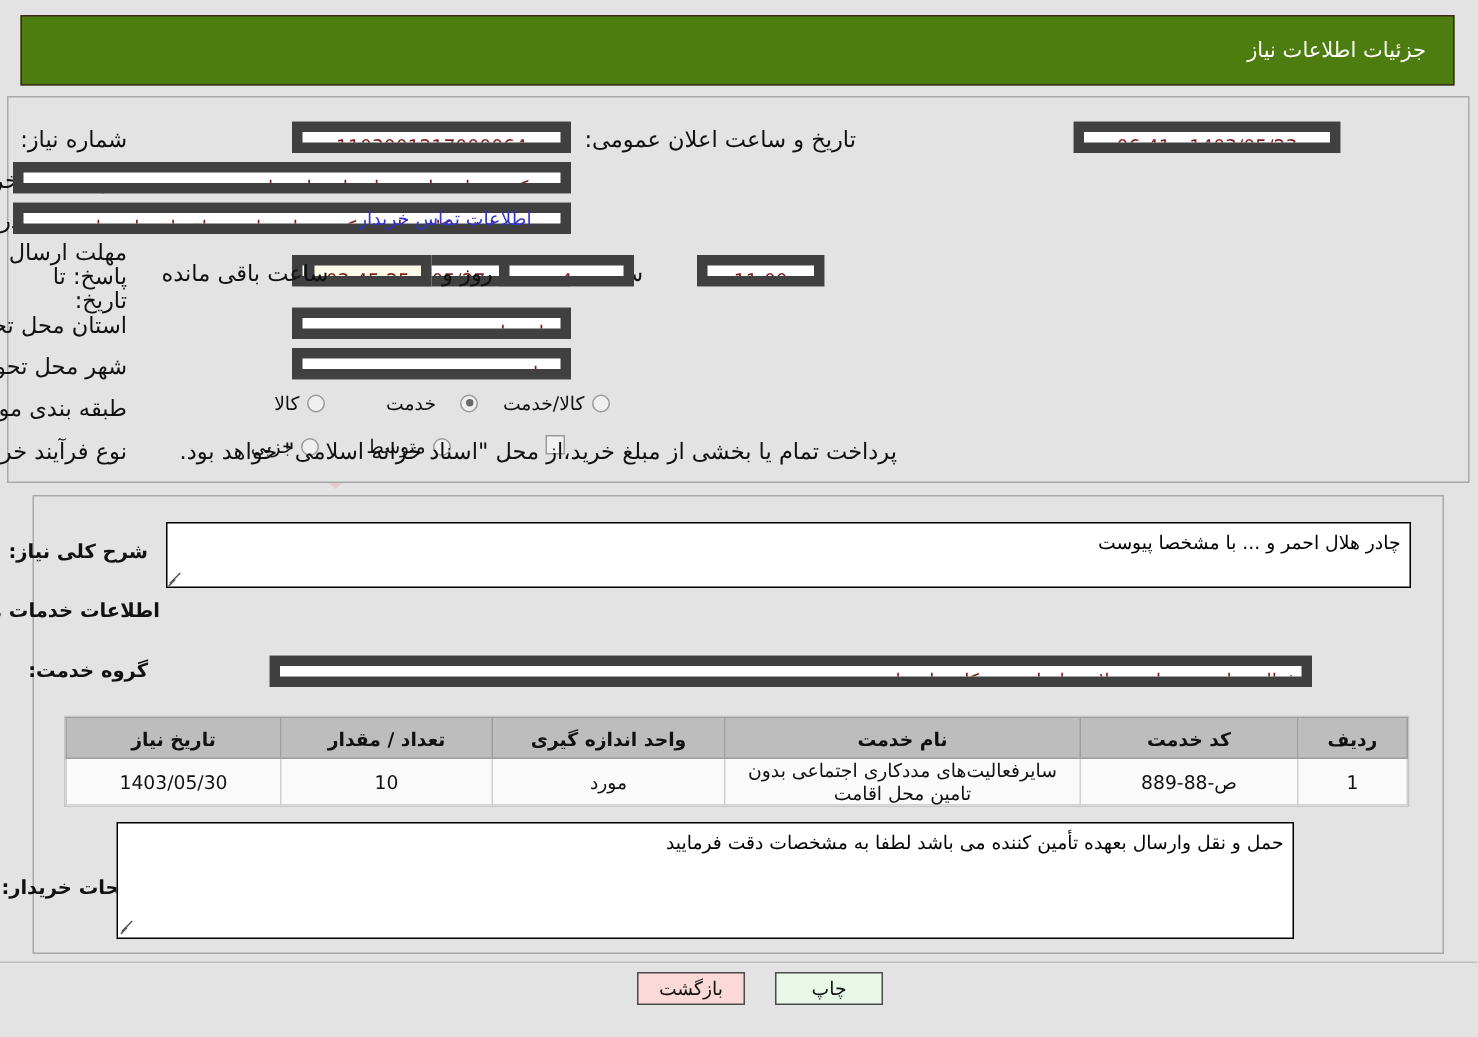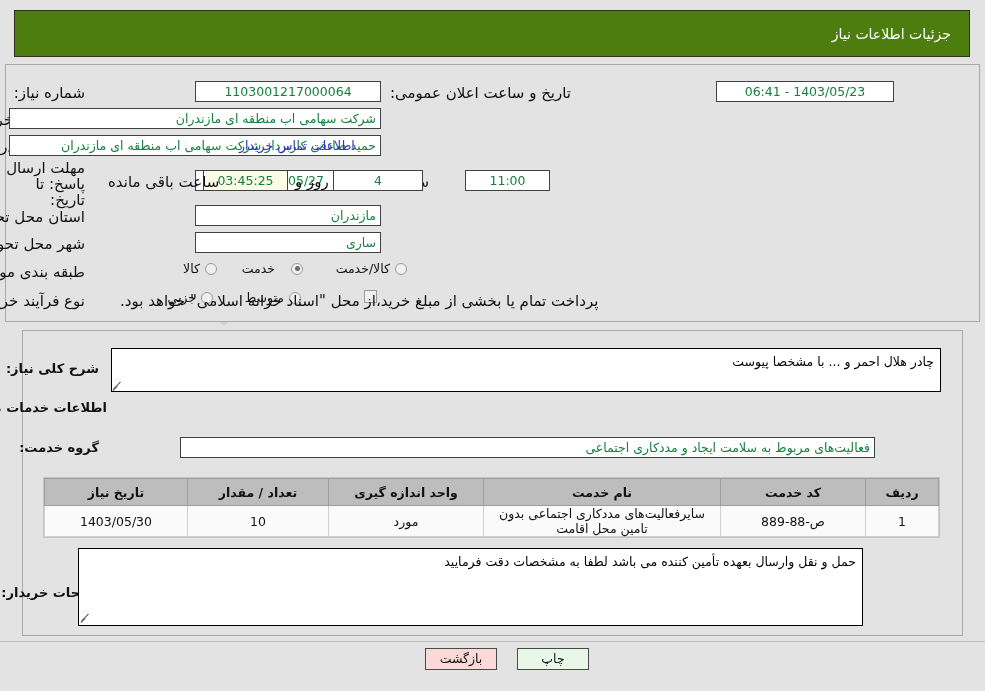--- a/index.html
+++ b/index.html
@@ -127,24 +127,24 @@
     font-size: 15px;
     color: #111;
     z-index: 12;
   }
   .lbl-bold { font-weight: bold; font-size: 13px; }
 
   .fld {
     position: absolute;
     box-sizing: border-box;
     background: #ffffff;
-    border: 1px solid #404040;
+    border: 7px solid #404040;
     font-family: "DejaVu Sans", "Liberation Sans", sans-serif;
     font-size: 12.5px;
-    color: #15803d;
+    color: #7f1d1d;
     padding: 0 4px;
     line-height: 19px;
     height: 21px;
     z-index: 12;
     overflow: hidden;
     white-space: nowrap;
   }
   .fld.center { text-align: center; }
   .fld.right  { text-align: right; }
   .fld.num    { text-align: center; font-family: "DejaVu Sans", sans-serif; }
@@ -334,21 +334,21 @@
 <div class="fld right" style="right:604px; top:205px; width:186px;">مازندران</div>
 
 <div class="lbl" style="right:900px; top:235px;">شهر محل تحویل:</div>
 <div class="fld right" style="right:604px; top:232px; width:186px;">ساری</div>
 
 <div class="lbl" style="right:900px; top:263px;">طبقه بندی موضوعی:</div>
 <div class="radio-wrap" style="right:768px; top:261px;">
   <span class="radio"></span>
   <span class="radio-label">کالا</span>
 </div>
-<div class="radio-wrap" style="right:682px; top:261px;gap:16px;">
+<div class="radio-wrap" style="right:666px; top:261px;gap:16px;">
   <span class="radio checked"></span>
   <span class="radio-label">خدمت</span>
 </div>
 <div class="radio-wrap" style="right:578px; top:261px;">
   <span class="radio"></span>
   <span class="radio-label">کالا/خدمت</span>
 </div>
 
 <div class="lbl" style="right:900px; top:292px;">نوع فرآیند خرید :</div>
 <div class="radio-wrap" style="right:772px; top:290px;">

